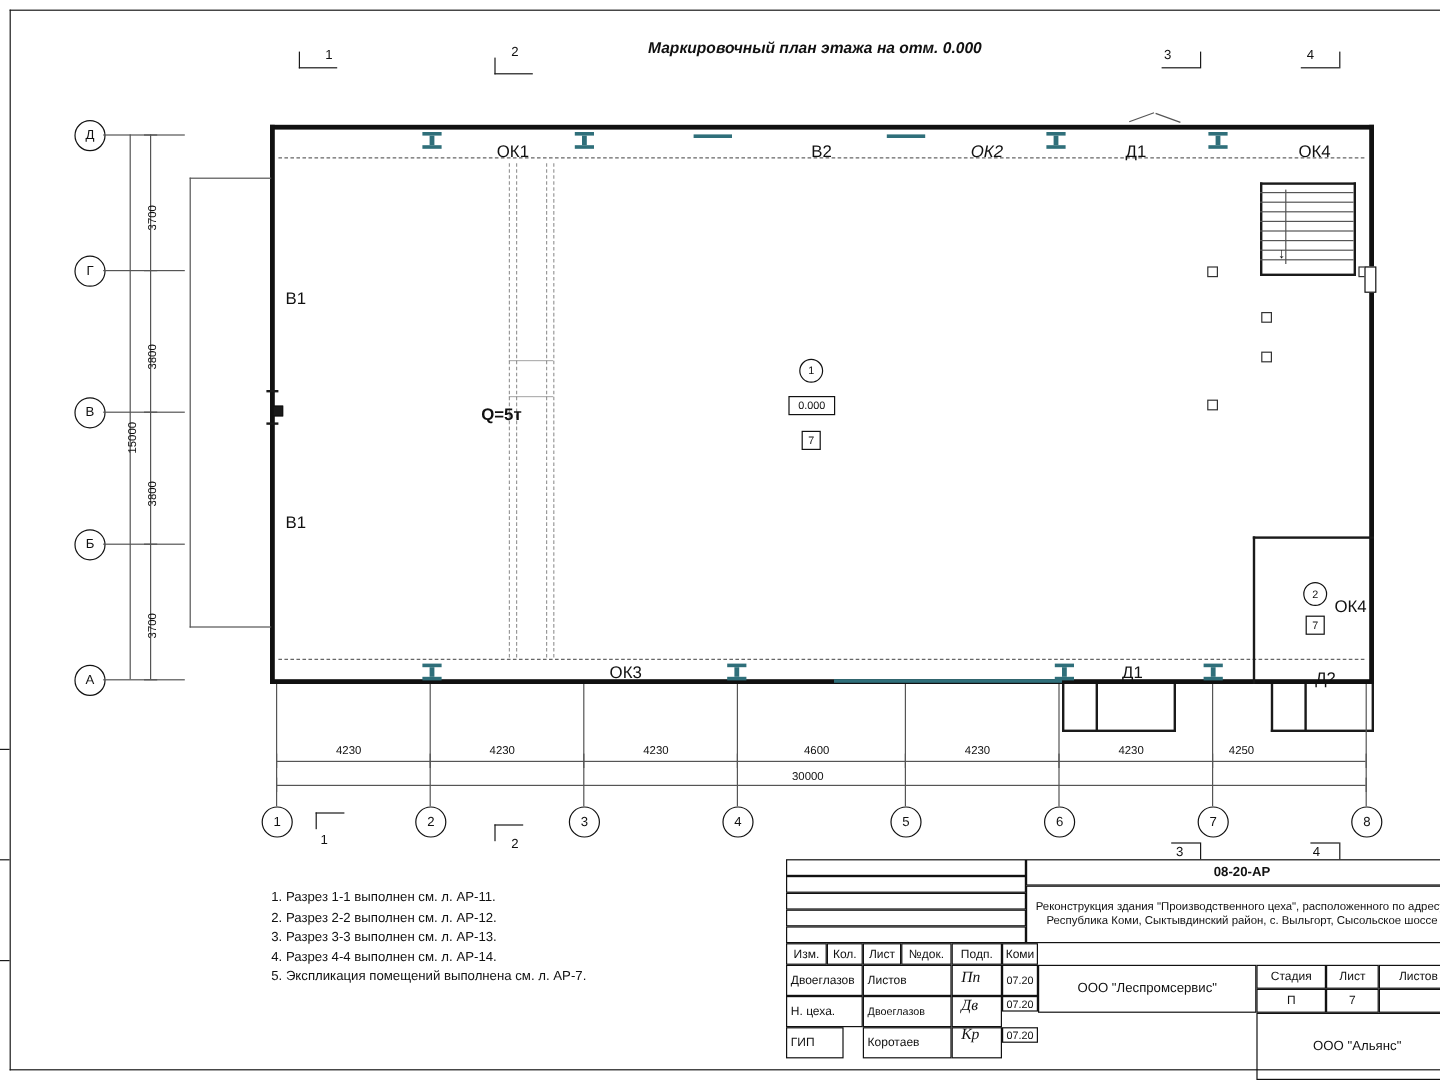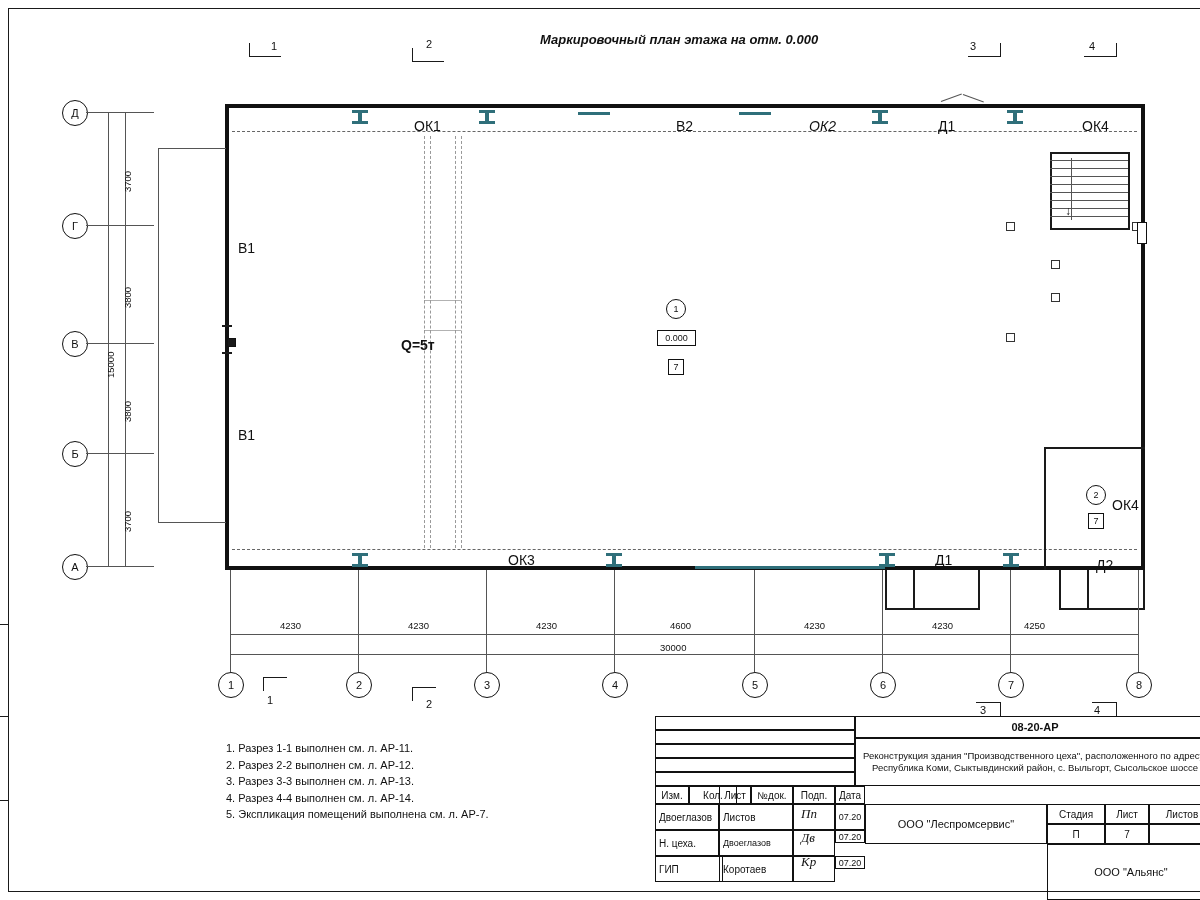--- a/index.html
+++ b/index.html
@@ -266,37 +266,37 @@
     <div class="cell" style="left:0;top:0;width:200px;height:14px;"></div>
     <div class="cell" style="left:0;top:14px;width:200px;height:14px;"></div>
     <div class="cell" style="left:0;top:28px;width:200px;height:14px;"></div>
     <div class="cell" style="left:0;top:42px;width:200px;height:14px;"></div>
     <div class="cell" style="left:0;top:56px;width:200px;height:14px;"></div>
 
     <div class="cell" style="left:200px;top:0;width:360px;height:22px;font-weight:bold;font-size:11px;">08-20-АР</div>
     <div class="cell" style="left:200px;top:22px;width:360px;height:48px;font-size:9.5px;line-height:12px;padding:0 4px;">Реконструкция здания "Производственного цеха", расположенного по адресу: Республика Коми, Сыктывдинский район, с. Выльгорт, Сысольское шоссе</div>
 
     <div class="cell" style="left:0;top:70px;width:34px;height:18px;">Изм.</div>
-    <div class="cell" style="left:34px;top:70px;width:48px;height:18px;">Кол.</div>
+    <div class="cell" style="left:34px;top:70px;width:30px;height:18px;">Кол.</div>
     <div class="cell" style="left:64px;top:70px;width:32px;height:18px;">Лист</div>
     <div class="cell" style="left:96px;top:70px;width:42px;height:18px;">№док.</div>
     <div class="cell" style="left:138px;top:70px;width:42px;height:18px;">Подп.</div>
-    <div class="cell" style="left:180px;top:70px;width:30px;height:18px;">Дата</div>
+    <div class="cell" style="left:180px;top:70px;width:30px;height:18px;">Коми</div>
 
     <div class="cell cellL" style="left:0;top:88px;width:64px;height:26px;">Двоеглазов</div>
     <div class="cell cellL" style="left:64px;top:88px;width:74px;height:26px;">Листов</div>
     <div class="cell" style="left:138px;top:88px;width:42px;height:26px;"></div>
     <div class="cell" style="left:180px;top:88px;width:30px;height:26px;font-size:9px;">07.20</div>
 
     <div class="cell cellL" style="left:0;top:114px;width:64px;height:26px;">Н. цеха.</div>
     <div class="cell cellL" style="left:64px;top:114px;width:74px;height:26px;font-size:9px;">Двоеглазов</div>
     <div class="cell" style="left:138px;top:114px;width:42px;height:26px;"></div>
     <div class="cell" style="left:180px;top:114px;width:30px;height:13px;font-size:9px;">07.20</div>
 
-    <div class="cell cellL" style="left:0;top:140px;width:68px;height:26px;">ГИП</div>
+    <div class="cell cellL" style="left:0;top:140px;width:48px;height:26px;">ГИП</div>
     <div class="cell cellL" style="left:64px;top:140px;width:74px;height:26px;">Коротаев</div>
     <div class="cell" style="left:138px;top:140px;width:42px;height:26px;"></div>
     <div class="cell" style="left:180px;top:140px;width:30px;height:13px;font-size:9px;">07.20</div>
 
     <div class="sig" style="left:146px;top:90px;">Пп</div>
     <div class="sig" style="left:146px;top:114px;">Дв</div>
     <div class="sig" style="left:146px;top:138px;">Кр</div>
 
     <div class="cell" style="left:210px;top:88px;width:182px;height:40px;font-size:11px;">ООО "Леспромсервис"</div>
 

